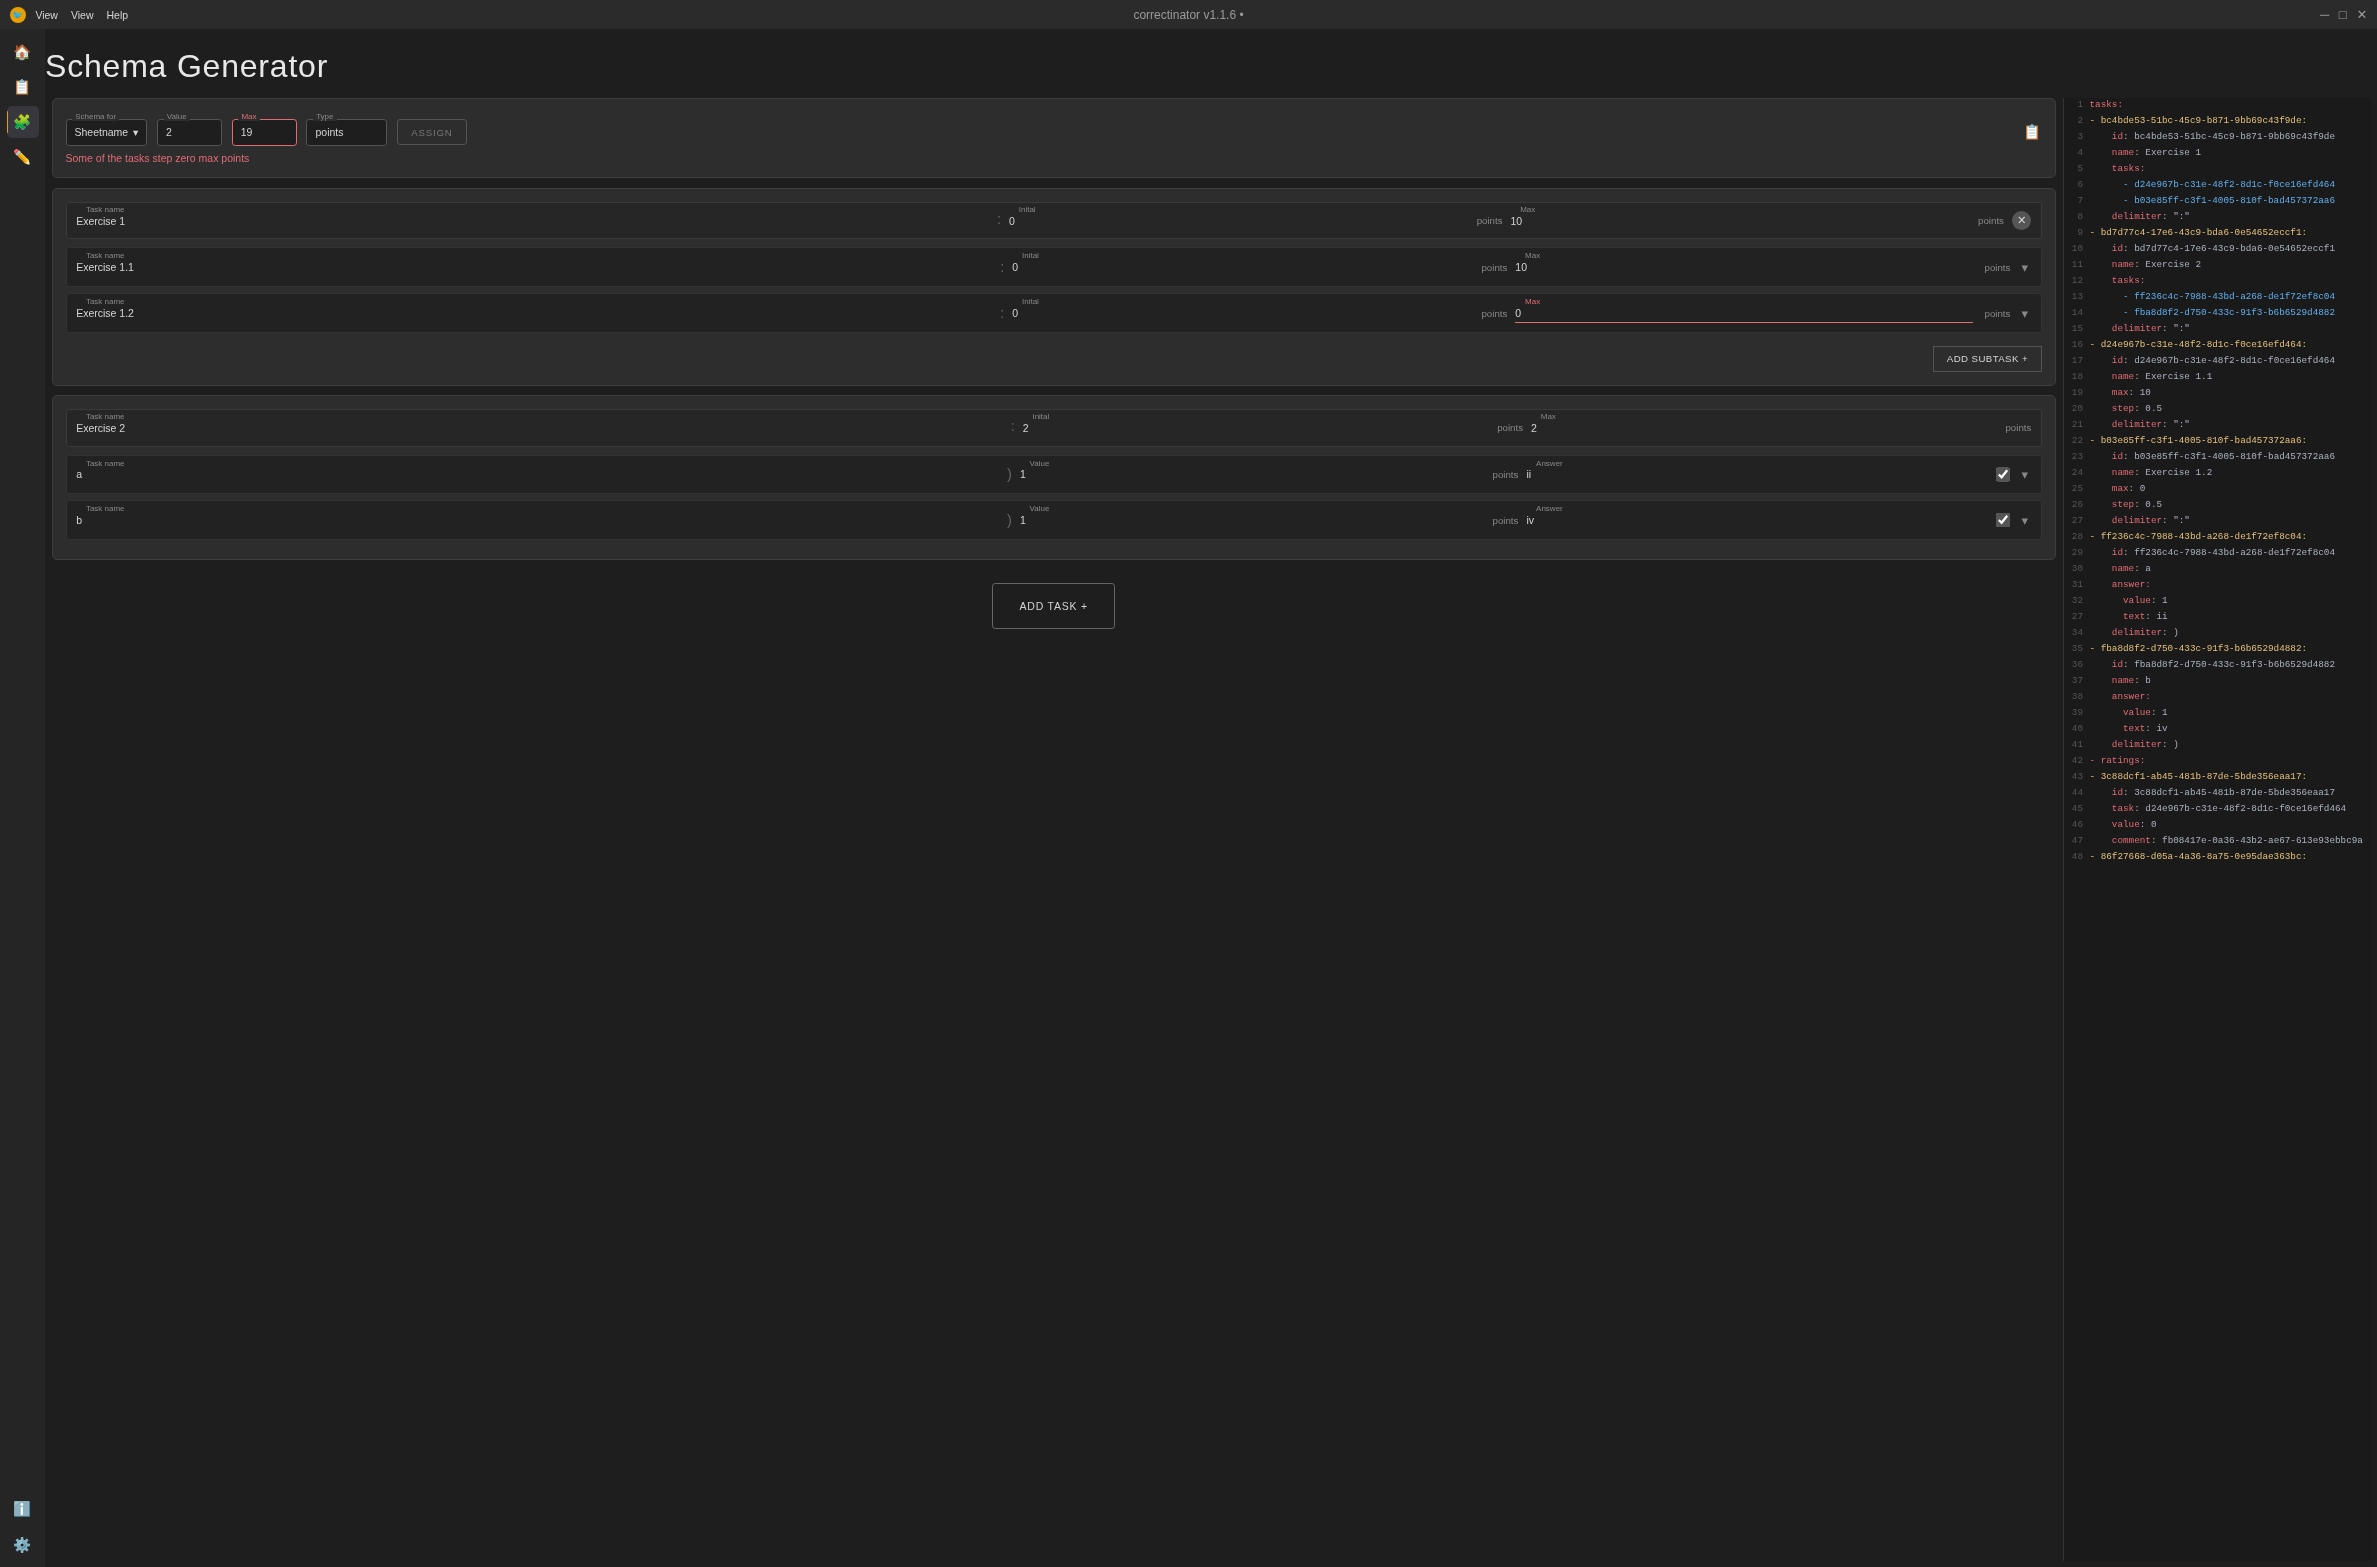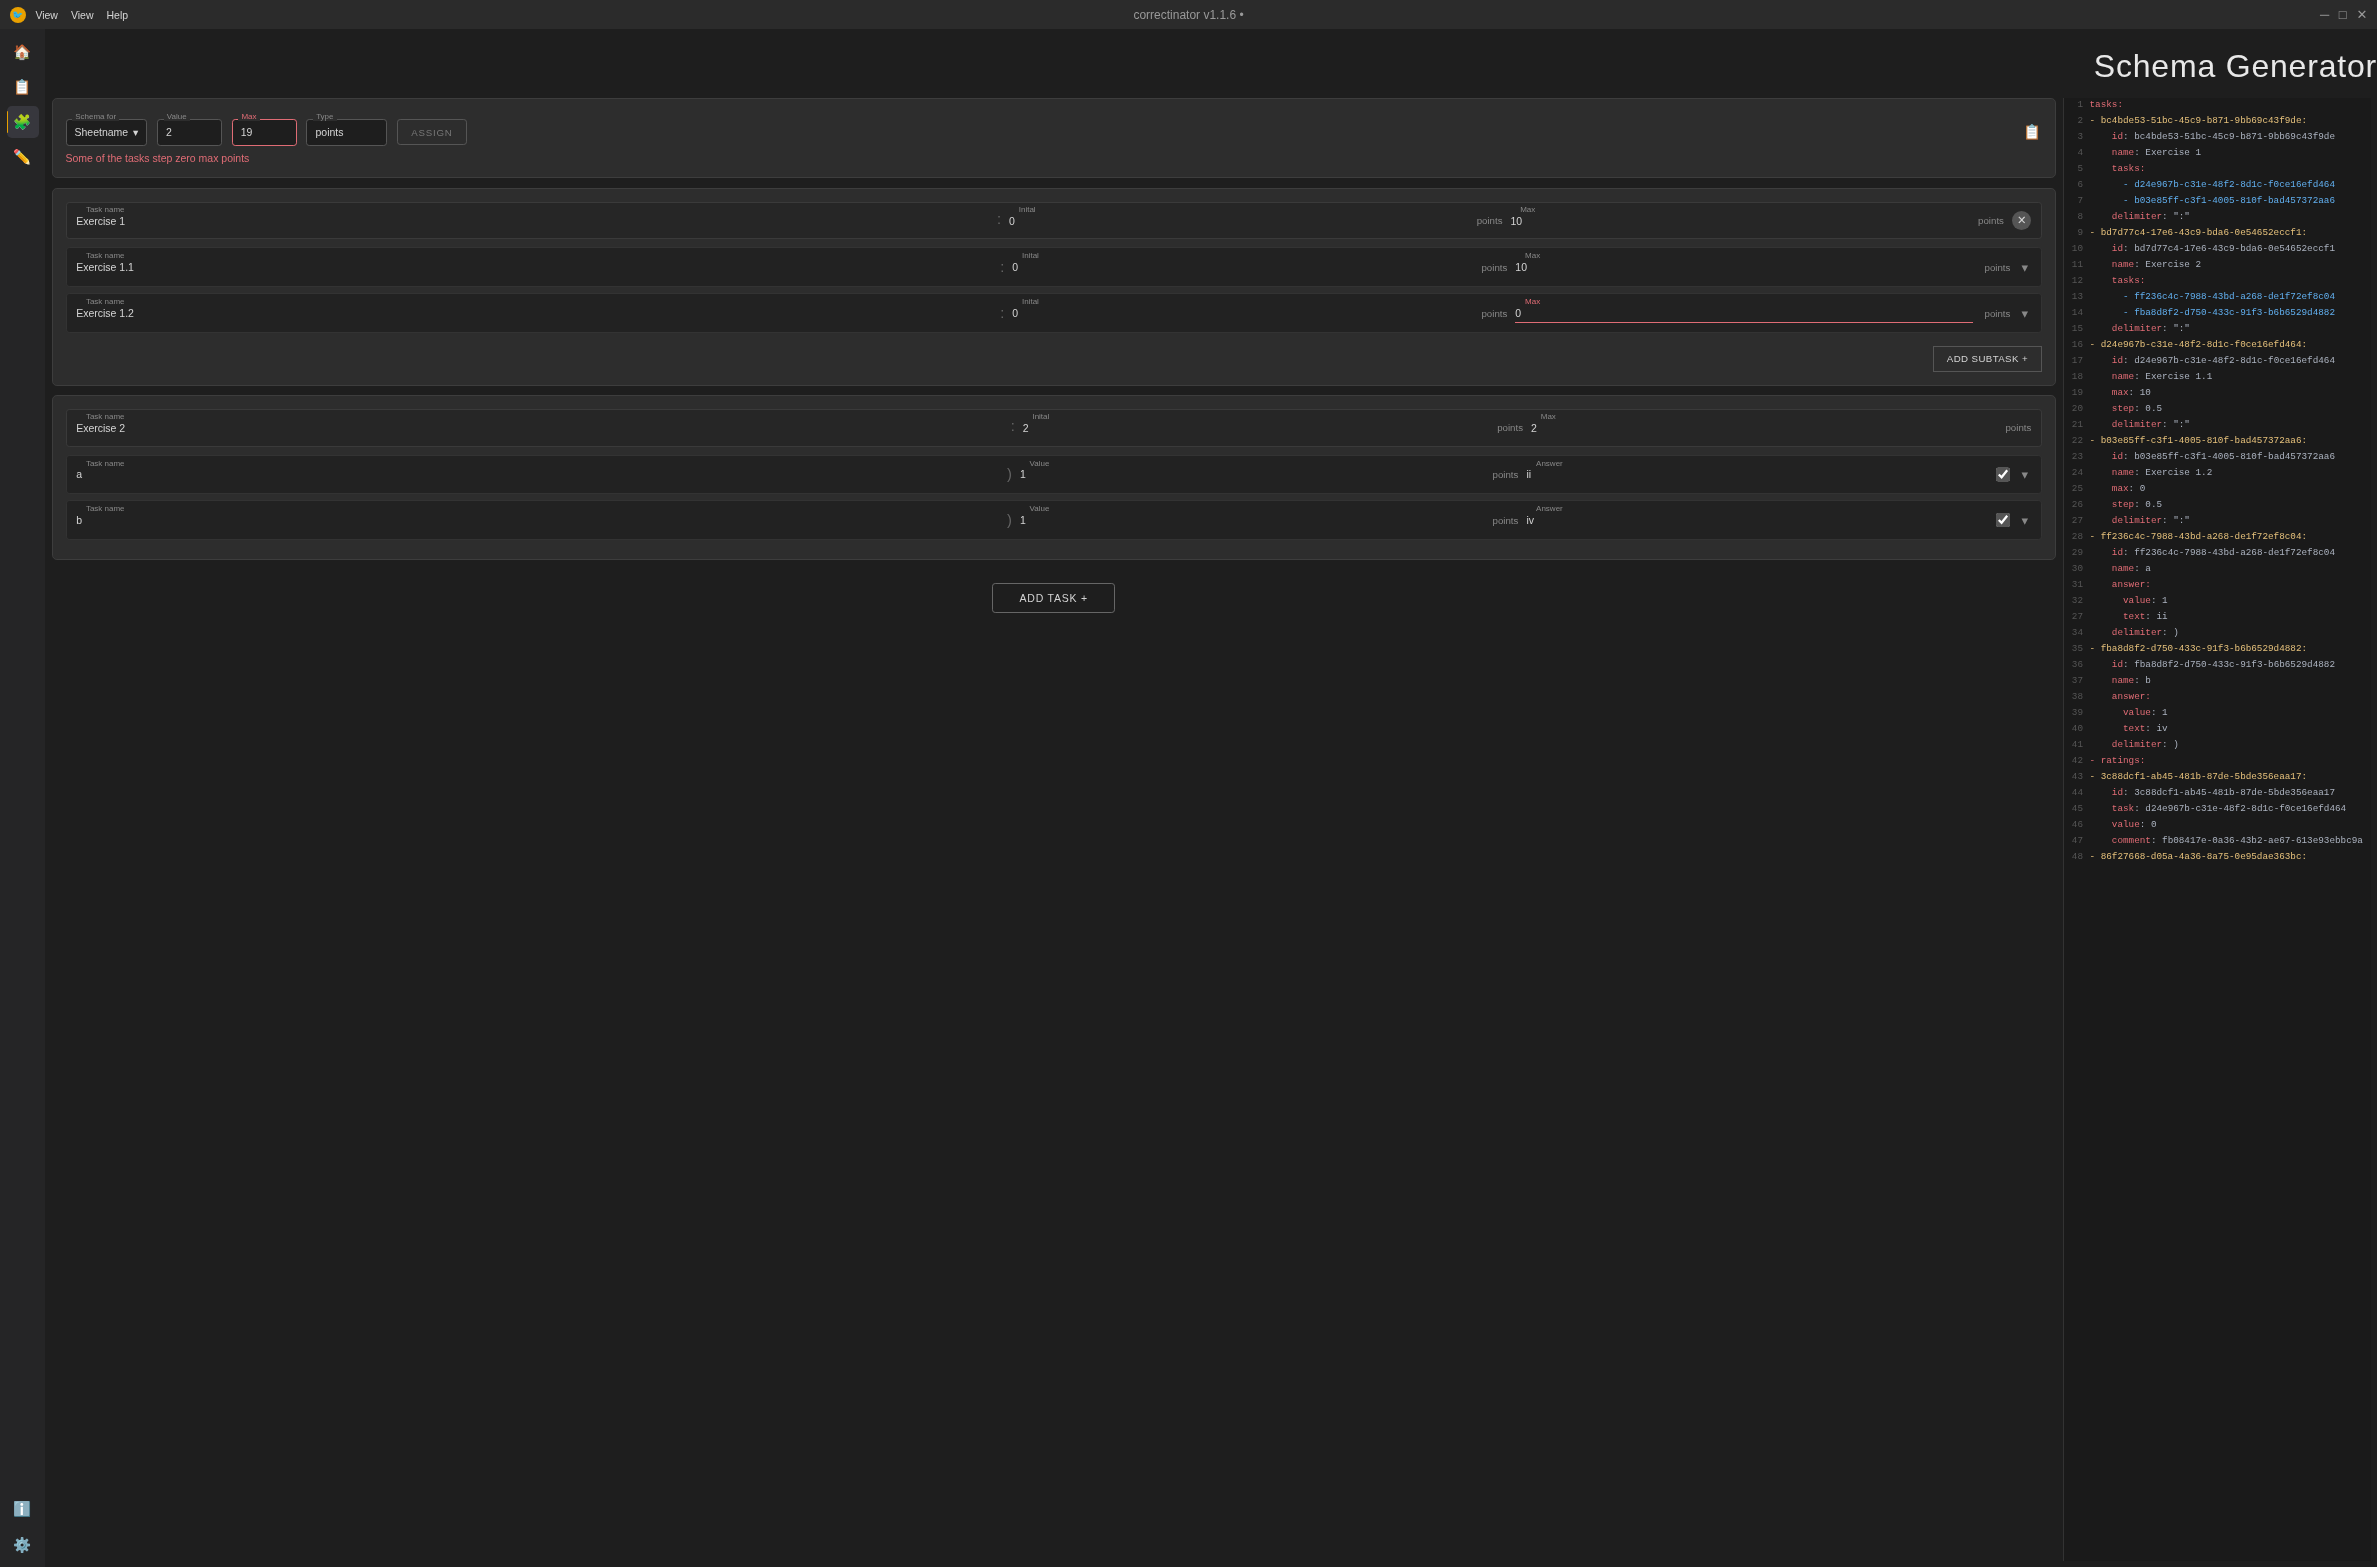--- a/index.html
+++ b/index.html
@@ -75,21 +75,21 @@
     }
     .sidebar-bottom {
       margin-top: auto;
     }
     
     .main-content {
       flex: 1; display: flex; flex-direction: column; overflow: hidden;
     }
     
     .page-title {
-      text-align: right; padding: 19.4px 0 13px;
+      text-align: left; padding: 19.4px 0 13px;
       font-size: 32px; font-weight: 300; color: #e8e8e8; letter-spacing: 0.8px;
       flex-shrink: 0;
     }
     
     .content-panels {
       display: flex; flex: 1; overflow: hidden; padding: 0 6.5px 6.5px;
       gap: 0;
     }
     
     .schema-panel {
@@ -257,21 +257,21 @@
     }
     .add-task-section {
       display: flex; justify-content: center; padding: 13px 0;
       flex-shrink: 0;
     }
     .add-task-btn {
       background: transparent;
       border: 0.8px solid #666;
       border-radius: 3.2px;
       color: #d4d4d4;
-      padding: 8px 26px;
+      padding: 16px 26px;
       font-size: 10.5px; letter-spacing: 0.8px;
       cursor: pointer;
     }
     .clearfix::after { content: ''; display: table; clear: both; }
   </style>
 </head>
 <body>
 
 <div class="titlebar">
   <div class="titlebar-logo">🐦</div>

